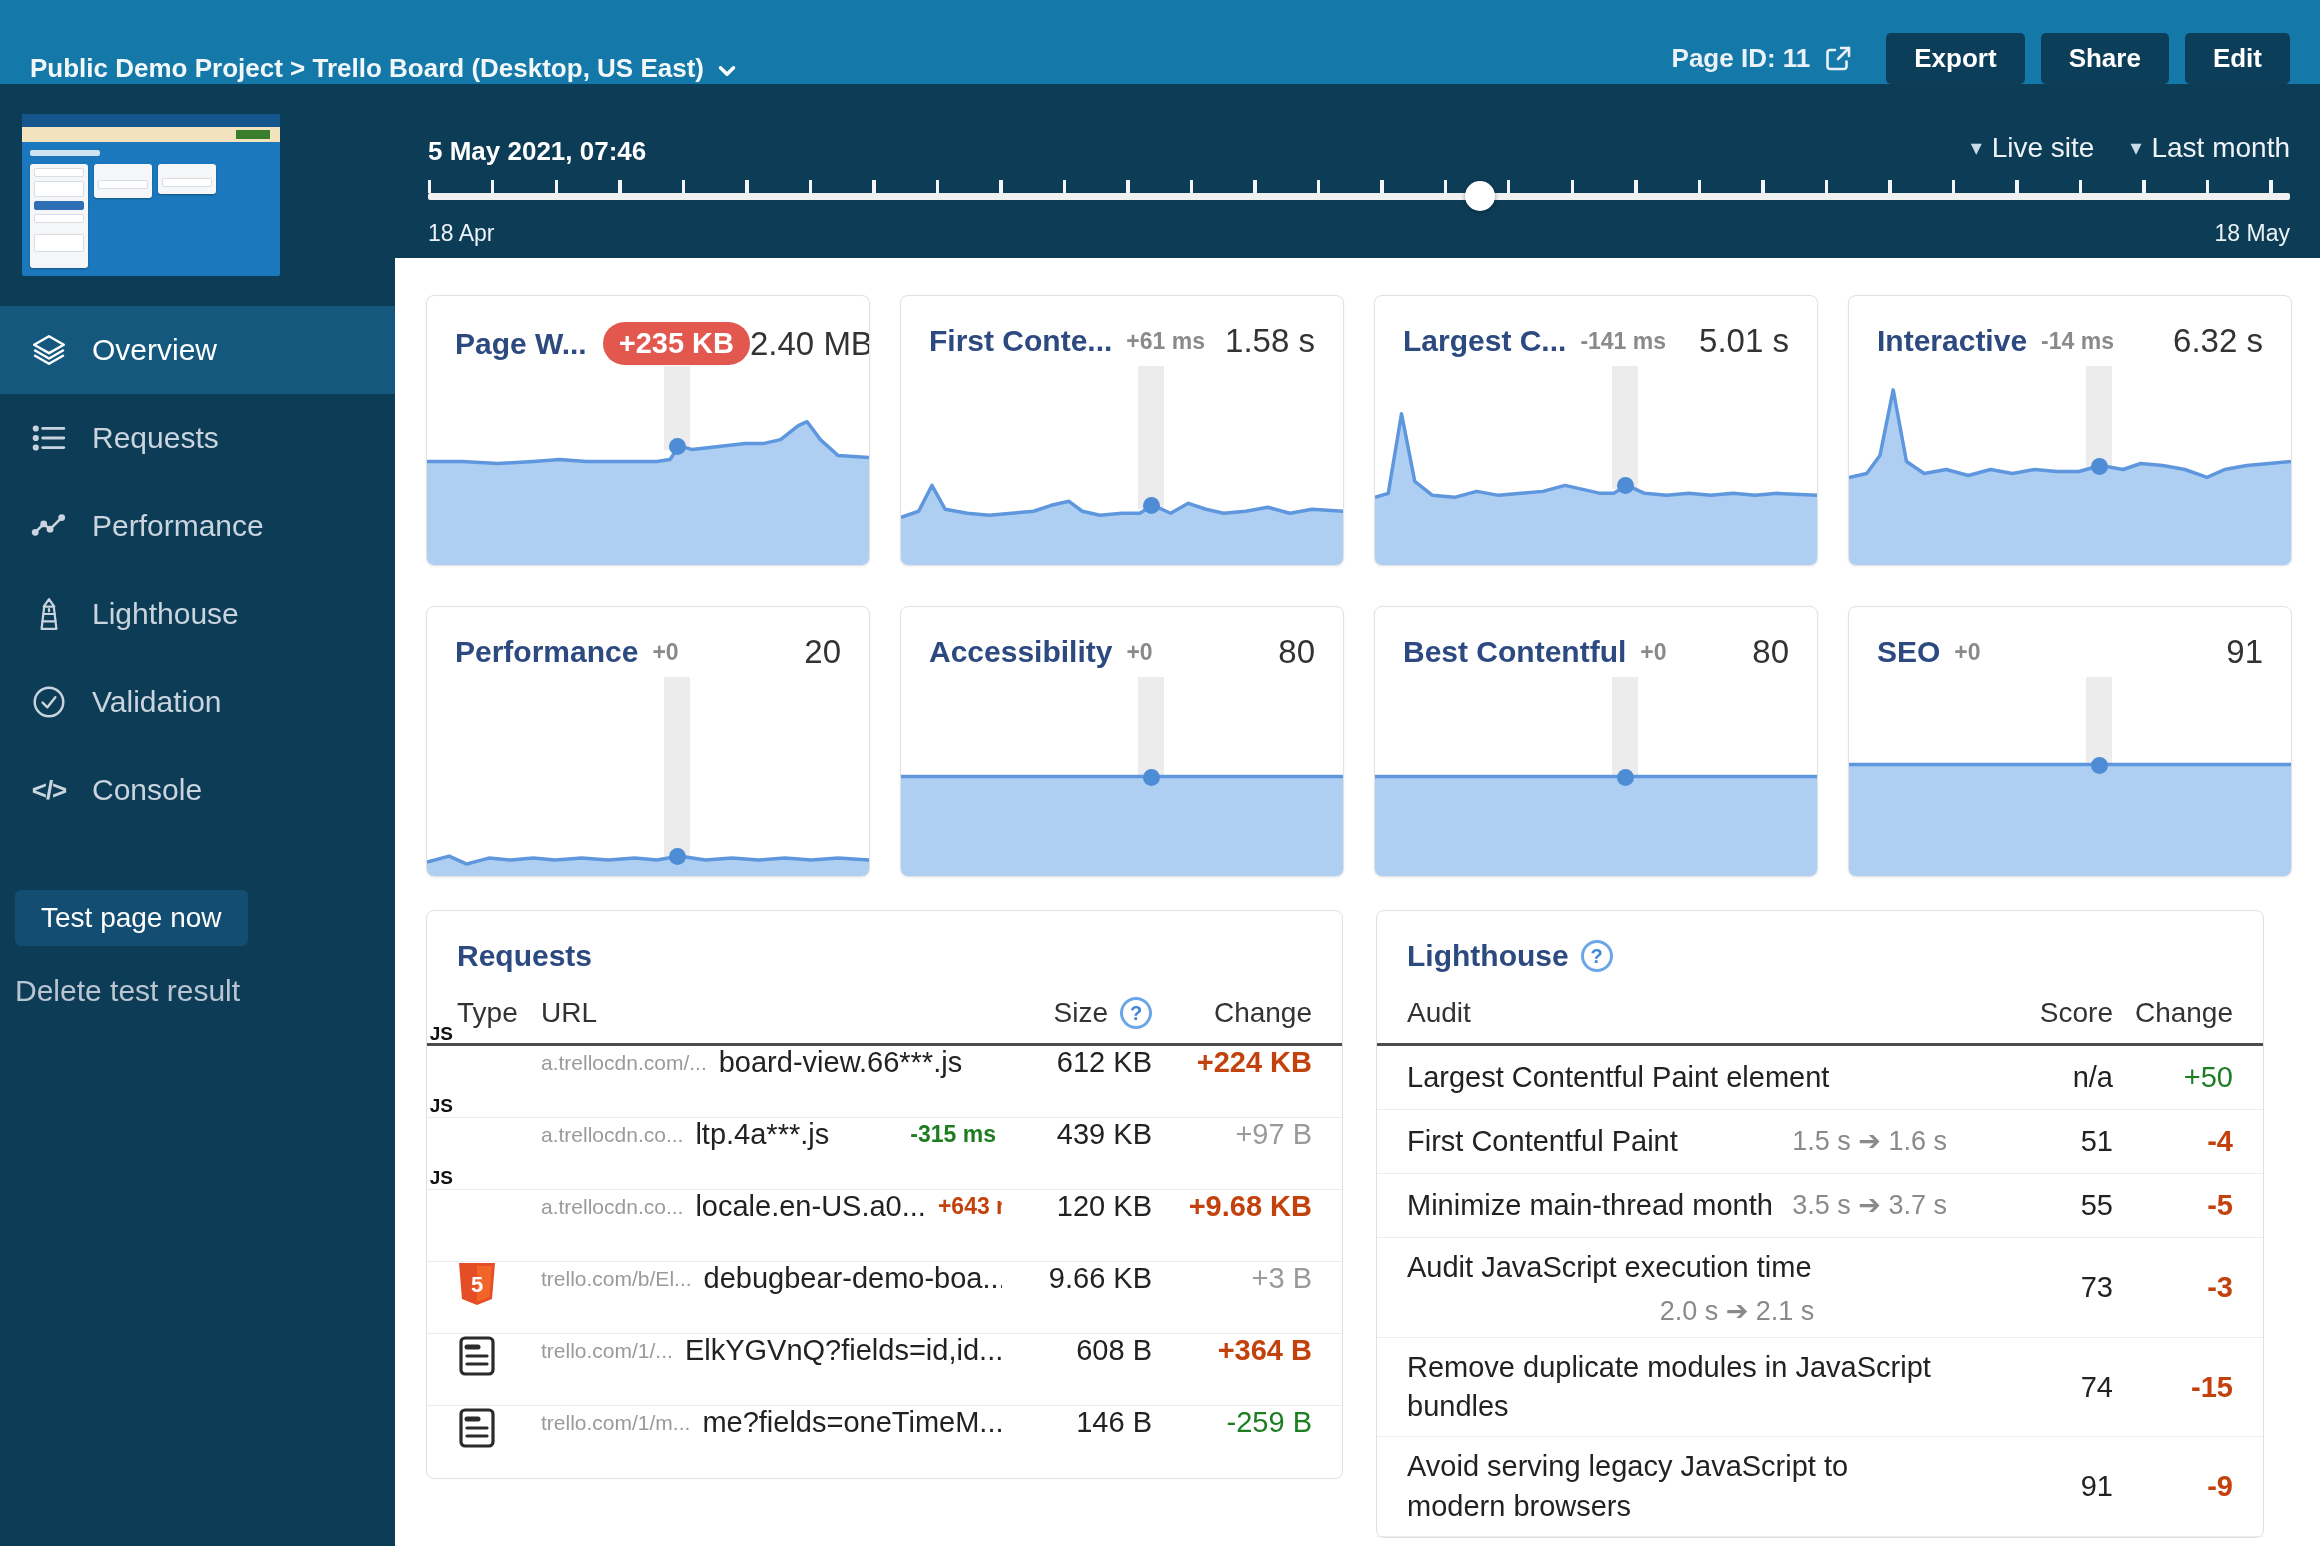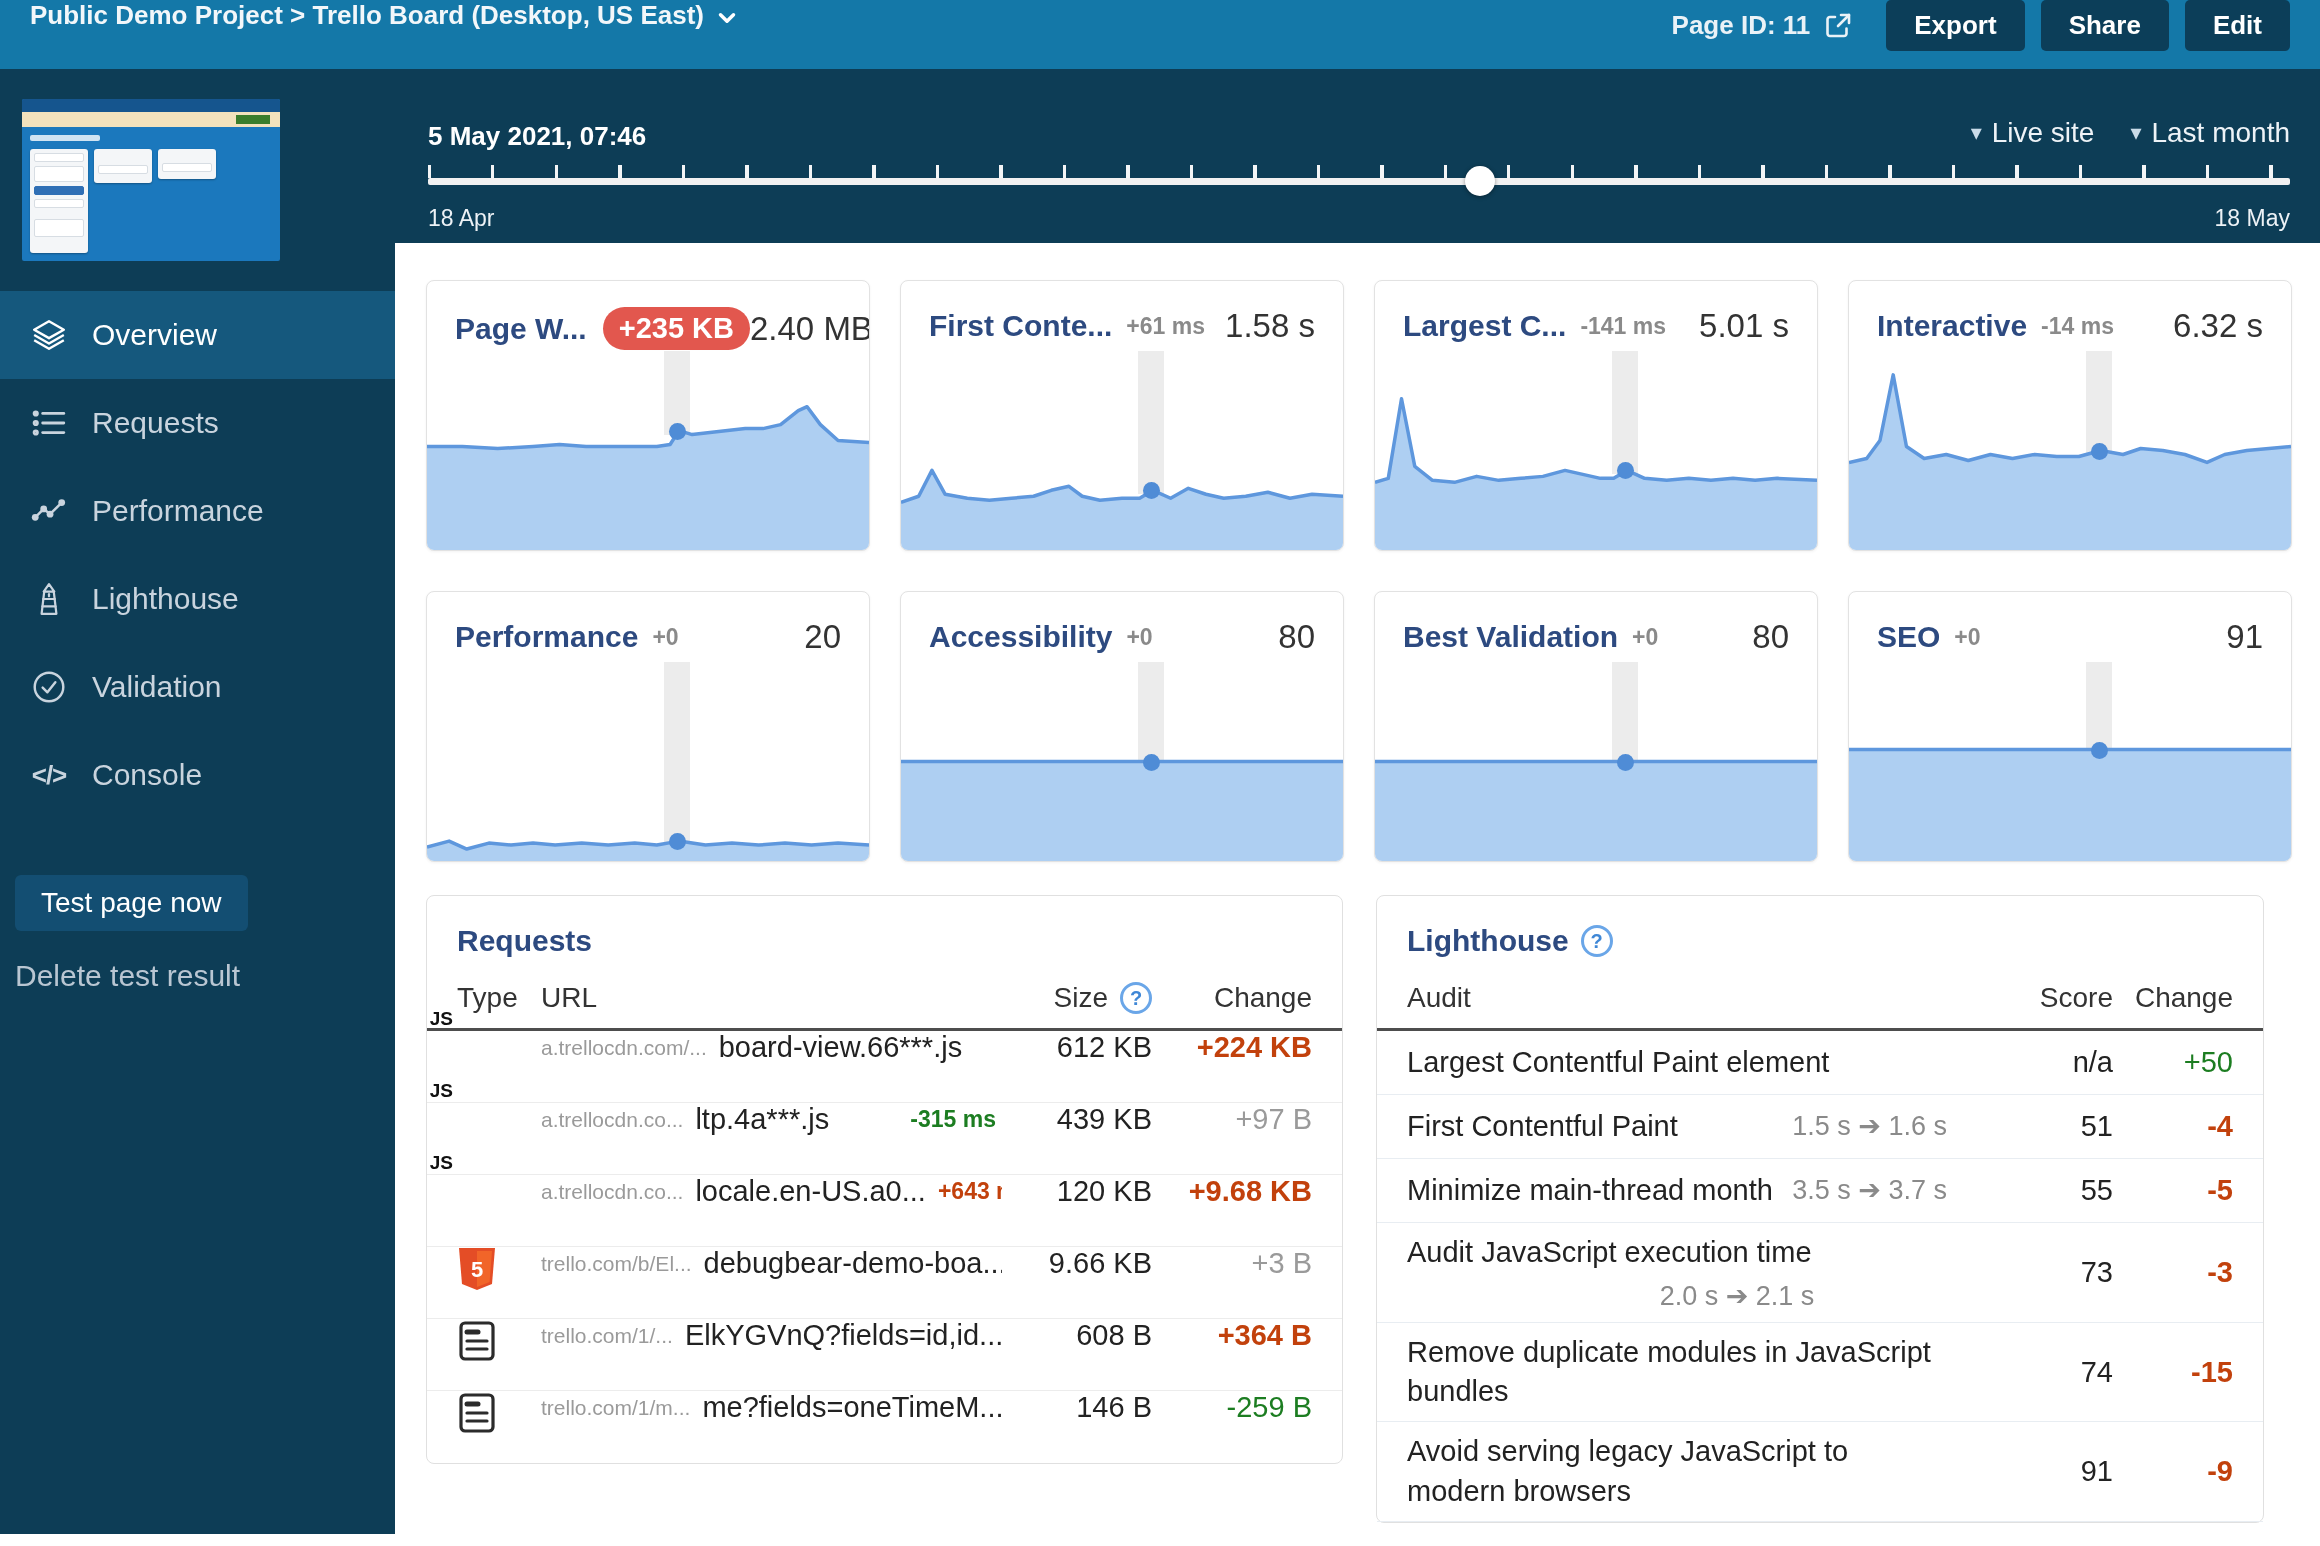--- a/index.html
+++ b/index.html
@@ -1,20 +1,20 @@
 <!DOCTYPE html>
 <html><head>
 <meta charset="utf-8">
 <style>
   * { margin:0; padding:0; box-sizing:border-box; }
   html,body { width:2320px; height:1546px; overflow:hidden; background:#fff;
     font-family:"Liberation Sans", sans-serif; }
 
   
-  .topbar { height:69px; background:#1478a8; display:flex; align-items:flex-start; padding:0 30px; }
+  .topbar { height:84px; background:#1478a8; display:flex; align-items:flex-end; padding:0 30px; }
   .crumb { color:#f2f7fa; font-size:26px; font-weight:bold; display:flex; align-items:center; gap:10px; cursor:pointer; }
   .crumb svg { margin-top:4px; }
   .topbar-right { margin-left:auto; display:flex; align-items:center; gap:16px; }
   .pageid { color:#eaf2f7; font-size:26px; font-weight:bold; display:flex; align-items:center; gap:12px; margin-right:16px; }
   .tb-btn { background:#0c3e59; color:#fff; font-size:26px; font-weight:600; border:none;
     border-radius:5px; padding:10px 28px; cursor:pointer; font-family:inherit; }
 
   
   .app { display:flex; height:1465px; }
   .sidebar { width:395px; background:#0d3d56; flex:none; display:flex; flex-direction:column; }
@@ -356,21 +356,21 @@
               <svg viewBox="0 0 100 100" preserveAspectRatio="none">
                 <path d="M0,50 L0,50 L57,50 L100,50 L100,100 L0,100 Z" fill="#aecff2"></path>
                 <path d="M0,50 L57,50 L100,50" fill="none" stroke="#5e97dd" stroke-width="3.5" vector-effect="non-scaling-stroke" stroke-linejoin="round"></path>
               </svg>
               <div class="dot" style="top: 91.5px;"></div>
             </div>
         </div>
 
         <div class="card">
           <div class="card-head">
-            <span class="card-title">Best Validation</span>
+            <span class="card-title">Best Contentful</span>
             <span class="card-change">+0</span>
             <span class="card-value">80</span>
           </div>
           <div class="chart">
               <div class="sel-bar" style="height: 103.5px;"></div>
               <svg viewBox="0 0 100 100" preserveAspectRatio="none">
                 <path d="M0,50 L0,50 L57,50 L100,50 L100,100 L0,100 Z" fill="#aecff2"></path>
                 <path d="M0,50 L57,50 L100,50" fill="none" stroke="#5e97dd" stroke-width="3.5" vector-effect="non-scaling-stroke" stroke-linejoin="round"></path>
               </svg>
               <div class="dot" style="top: 91.5px;"></div>

